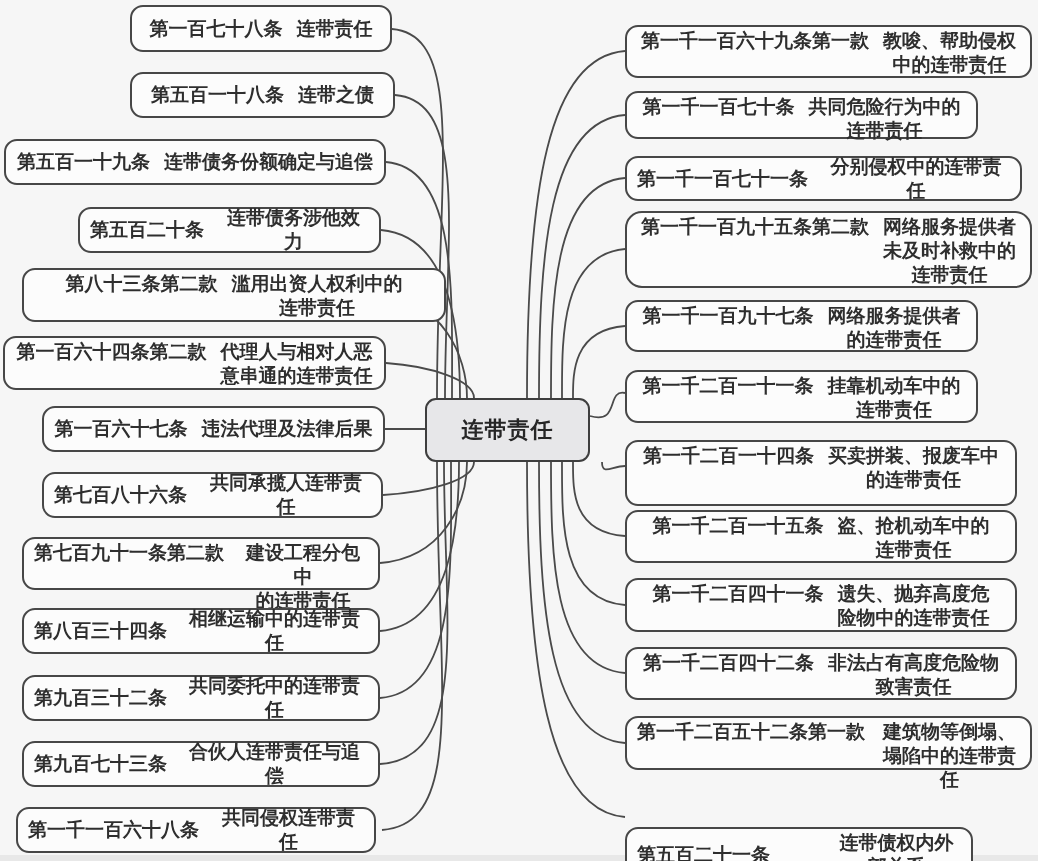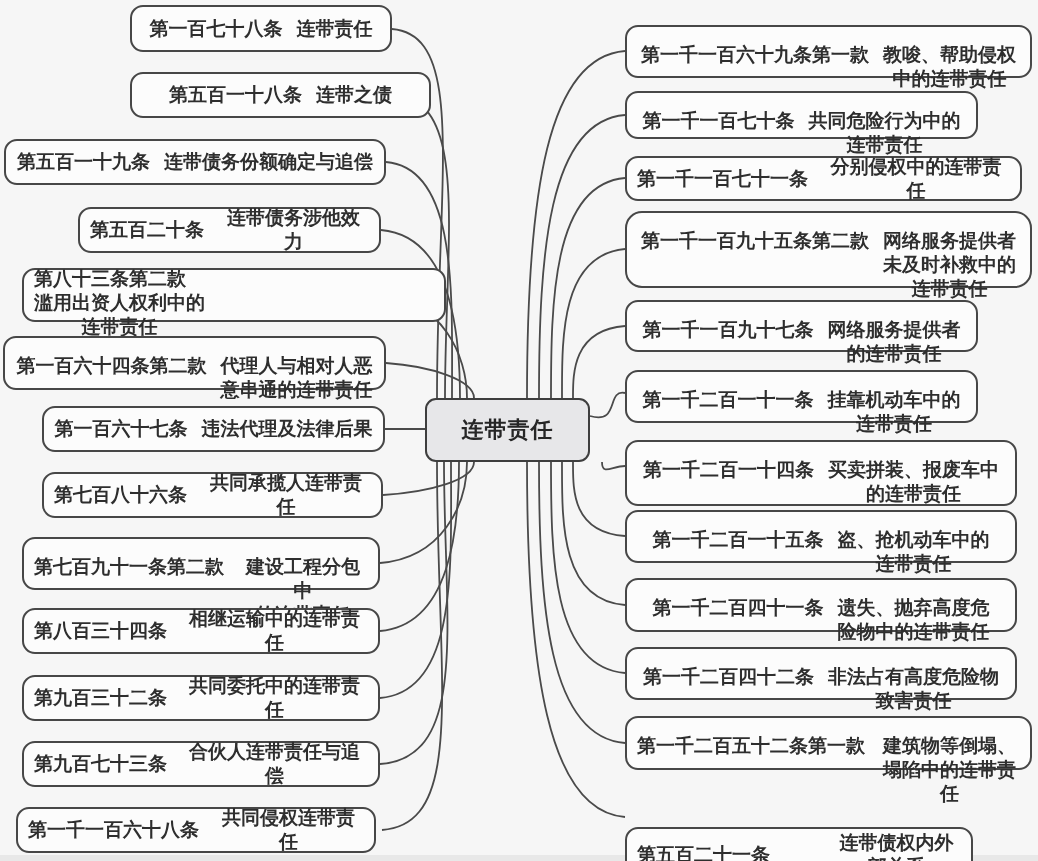--- a/index.html
+++ b/index.html
@@ -10,37 +10,37 @@
   }
   #wires{position:absolute;left:0;top:0;z-index:0;pointer-events:none;}
   #wires path{fill:none;stroke:#4a4a4a;stroke-width:1.8px;}
   .node{
     position:absolute;z-index:1;box-sizing:border-box;
     display:flex;align-items:center;justify-content:center;
     background:#fcfcfc;border:2px solid #474747;border-radius:13px;
     font-weight:700;font-size:19px;line-height:24px;color:#2e2e2e;
     padding:0 10px;
   }
-  .node.ml{align-items:flex-start;padding-top:16px;}
+  .node.ml{align-items:flex-start;padding-top:2px;}
   .num{white-space:nowrap;margin-right:14px;}
   .title{white-space:pre-line;text-align:center;}
   #center-node{
     position:absolute;z-index:2;box-sizing:border-box;
     left:425px;top:398px;width:165px;height:64px;
     display:flex;align-items:center;justify-content:center;
     background:#e7e7e9;border:2px solid #3e3e3e;border-radius:11px;
     font-weight:700;font-size:22px;letter-spacing:1px;color:#262626;
   }
   .bottom-band{position:absolute;left:0;bottom:0;width:100%;height:6px;background:#e0e0e0;opacity:.6;}
   
   .ln0{left:130px;top:5px;width:262px;height:47px;}
-  .ln1{left:130px;top:72px;width:301px;height:46px;}
+  .ln1{left:130px;top:72px;width:265px;height:46px;}
   .ln2{left:4px;top:139px;width:382px;height:46px;}
   .ln3{left:78px;top:207px;width:303px;height:46px;}
-  .ln4{left:22px;top:268px;width:424px;height:54px;flex-direction:column;}
+  .ln4{left:22px;top:268px;width:424px;height:54px;}
   .ln5{left:3px;top:336px;width:383px;height:54px;}
   .ln6{left:42px;top:406px;width:343px;height:46px;}
   .ln7{left:42px;top:472px;width:341px;height:46px;}
   .ln8{left:22px;top:537px;width:358px;height:53px;}
   .ln9{left:22px;top:608px;width:358px;height:46px;}
   .ln10{left:22px;top:675px;width:358px;height:46px;}
   .ln11{left:22px;top:741px;width:358px;height:46px;}
   .ln12{left:16px;top:807px;width:360px;height:46px;}
   
   .rn0{left:625px;top:25px;width:407px;height:53px;}

